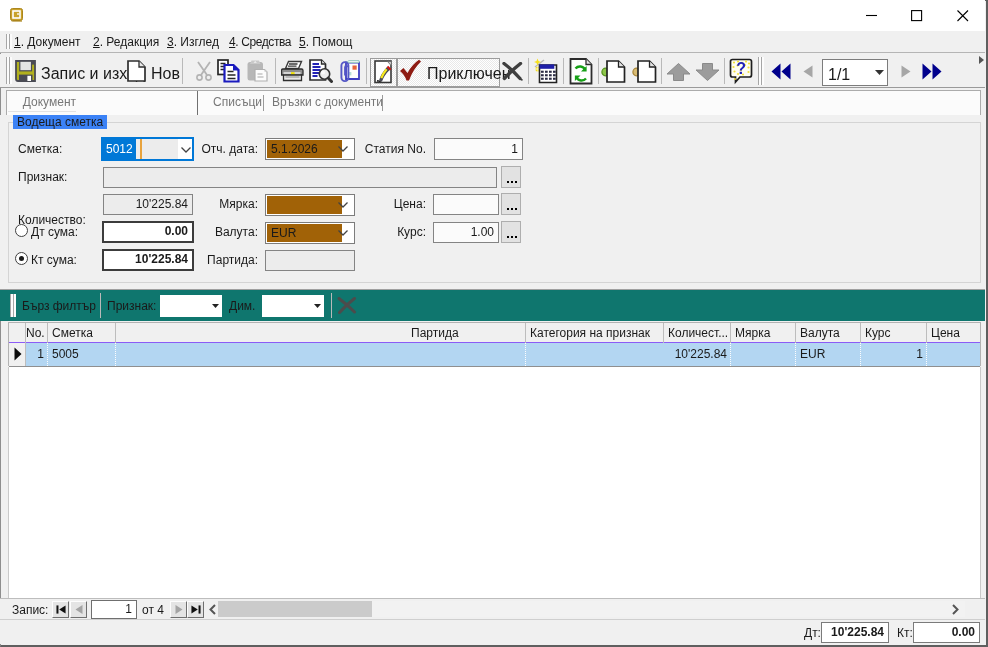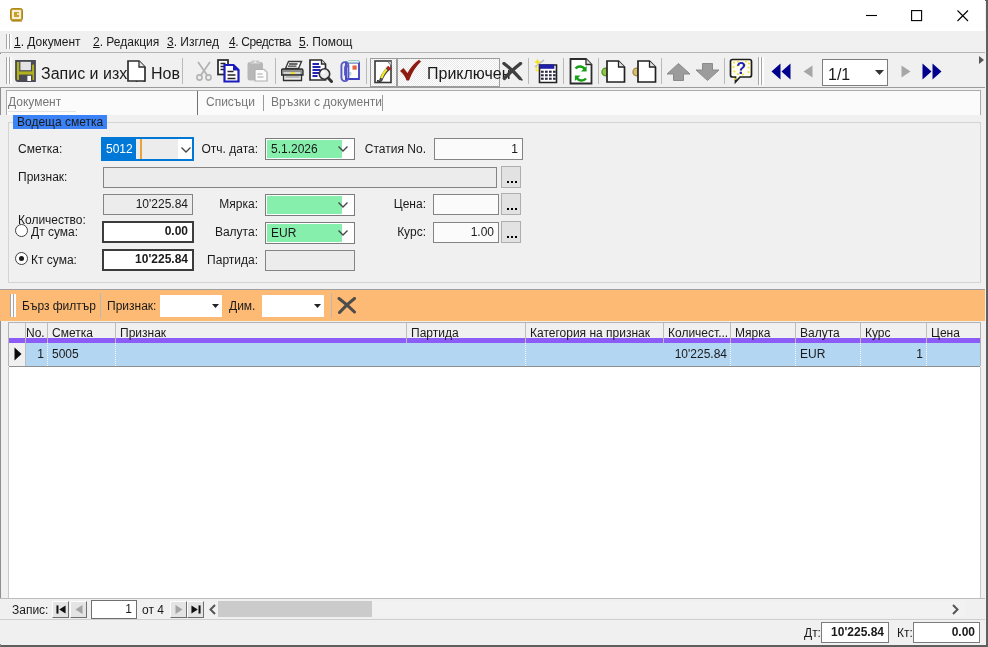--- a/index.html
+++ b/index.html
@@ -10,40 +10,40 @@
 .titlebar{position:absolute;left:0;top:0;width:985px;height:31px;background:#fff}
 .title-text{position:absolute;left:29px;top:8px;font-size:12px;color:#000}
 .menubar{position:absolute;left:0;top:31px;width:985px;height:22px;background:#f0f0f0;border-bottom:1px solid #b5b5b5}
 .menuitem{position:absolute;top:4px;font-size:12px;color:#1a1a1a;white-space:nowrap}
 .toolbar{position:absolute;left:0;top:54px;width:985px;height:34px;background:#f0f0f0;border-bottom:1px solid #9a9a9a}
 .tsep{position:absolute;top:4px;width:1px;height:26px;background:#b9b9b9}
 .grip{position:absolute;width:3px;background:#a6a6a6;border-right:2px solid #fcfcfc}
 .tbtxt{position:absolute;top:11px;font-size:16px;color:#1a1a1a;white-space:nowrap}
 .chk{background:#fff;background-image:linear-gradient(45deg,#e9e9e9 25%,transparent 25%,transparent 75%,#e9e9e9 75%),linear-gradient(45deg,#e9e9e9 25%,transparent 25%,transparent 75%,#e9e9e9 75%);background-size:2px 2px;background-position:0 0,1px 1px}
 .tabstrip{position:absolute;left:6px;top:90px;width:975px;height:25px;background:#fbfbfb;border-top:1px solid #ababab;border-left:1px solid #ababab;border-right:1px solid #ababab}
-.tab{position:absolute;top:0;height:22px;line-height:22px;font-size:12px;color:#777;text-align:left}
+.tab{position:absolute;top:0;height:22px;line-height:22px;font-size:12px;color:#777;text-align:right}
 .panel{position:absolute;left:0;top:115px;width:985px;height:175px;background:#f0f0f0;border-bottom:1px solid #a0a0a0}
 .gbox{position:absolute;left:8px;top:7px;width:973px;height:161px;border:1px solid #d4d4d4}
 .glabel{position:absolute;left:13px;top:0px;background:#3b82f6;padding:0 4px;font-size:12px}
 .lbl{position:absolute;font-size:12px;color:#1a1a1a;white-space:nowrap}
 .fld{position:absolute;border:1px solid #848484;background:#ececec;font-size:12px}
 .fldw{position:absolute;border:1px solid #848484;background:#fbfbfb;font-size:12px}
 .num{text-align:right;padding-right:4px}
 .sumfld{position:absolute;border:2px solid #3c3c3c;background:#fff;font-weight:bold;text-align:right;padding-right:4px;font-size:12px}
 .dots{position:absolute;width:20px;height:22px;background:#e2e2e2;border:1px solid #aeaeae}
 .dot3{position:absolute;left:5px;bottom:4px;width:2px;height:2px;background:#000;box-shadow:4px 0 0 #000,8px 0 0 #000}
 .combo{position:absolute;border:1px solid #7c7c7c;background:#fff}
-.combo .edit{position:absolute;left:1px;top:1px;bottom:1px;background:#86efac}
+.combo .edit{position:absolute;left:1px;top:1px;bottom:1px;background:#a16207}
 .chev{position:absolute;width:10px;height:6px}
 .radio{position:absolute;width:13px;height:13px;border:1px solid #404040;border-radius:50%;background:#fff}
 .radio.on:after{content:"";position:absolute;left:3px;top:3px;width:5px;height:5px;border-radius:50%;background:#1a1a1a}
-.filterbar{position:absolute;left:0;top:290px;width:985px;height:31px;background:#fdba74}
+.filterbar{position:absolute;left:0;top:290px;width:985px;height:31px;background:#0f766e}
 .fcombo{position:absolute;top:5px;width:62px;height:22px;background:#fff}
 .grid{position:absolute;left:8px;top:322px;width:973px;height:44px;border:1px solid #b2b2b2;border-bottom:none}
-.ghead{position:absolute;left:0;top:0;width:971px;height:20px;background:#f0f0f0;border-bottom:5px solid #8b5cf6}
+.ghead{position:absolute;left:0;top:0;width:971px;height:20px;background:#f0f0f0;border-bottom:1px solid #8b5cf6}
 .gcell{position:absolute;top:0;height:20px;line-height:20px;font-size:12px;color:#1a1a1a;border-right:1px solid #bdbdbd;padding-left:4px;overflow:hidden;white-space:nowrap}
 .grow{position:absolute;left:0;top:20px;width:971px;height:24px;background:#b3d6f2;border-bottom:1px solid #8f8f8f}
 .rcell{position:absolute;top:0;height:23px;line-height:23px;font-size:12px;color:#1a1a1a;border-right:1px dotted #fdfdfd;padding-left:4px;white-space:nowrap}
 .gridwhite{position:absolute;left:8px;top:367px;width:973px;height:231px;background:#fff;border-left:1px solid #c9c9c9;border-right:1px solid #c9c9c9}
 .recnav{position:absolute;left:0;top:598px;width:985px;height:21px;background:#f0f0f0;border-top:1px solid #bdbdbd}
 .nbtn{position:absolute;top:2px;width:17px;height:17px;background:#e4e4e4;border:1px solid;border-color:#fdfdfd #6f6f6f #6f6f6f #fdfdfd}
 .statusrow{position:absolute;left:0;top:619px;width:985px;height:25px;background:#f0f0f0;border-top:1px solid #cfcfcf}
 .stfld{position:absolute;top:2px;height:21px;border:1px solid #7b7b7b;background:#fff;font-weight:bold;font-size:12px;text-align:right;padding-right:4px;line-height:19px}
 </style>
 </head>
@@ -345,21 +345,20 @@
  <div class="tsep" style="left:331px;top:3px;height:25px"></div>
  <svg class="a" style="left:337px;top:7px" width="20" height="17" viewBox="0 0 20 17">
   <path d="M2 1.5 Q10 7.5 17.5 15 M17.5 1.5 Q9 8 2.5 15.5" stroke="#4c4c4c" stroke-width="3" stroke-linecap="round" fill="none"></path>
  </svg>
 </div>
 <div class="grid">
  <div class="ghead">
   <div class="gcell" style="left:0;width:17px"></div>
   <div class="gcell" style="left:17px;width:22px;text-align:right;padding-right:3px;padding-left:0">No.</div>
   <div class="gcell" style="left:39px;width:68px">Сметка</div>
-  <div class="gcell" style="left:107px;width:291px">Признак</div>
   <div class="gcell" style="left:398px;width:119px">Партида</div>
   <div class="gcell" style="left:517px;width:138px">Категория на признак</div>
   <div class="gcell" style="left:655px;width:67px">Количест...</div>
   <div class="gcell" style="left:722px;width:65px">Мярка</div>
   <div class="gcell" style="left:787px;width:65px">Валута</div>
   <div class="gcell" style="left:852px;width:66px">Курс</div>
   <div class="gcell" style="left:918px;width:53px;border-right:none">Цена</div>
  </div>
  <div class="grow">
   <div class="rcell" style="left:0;width:17px;background:#f0f0f0;border-right:1px solid #bdbdbd">

